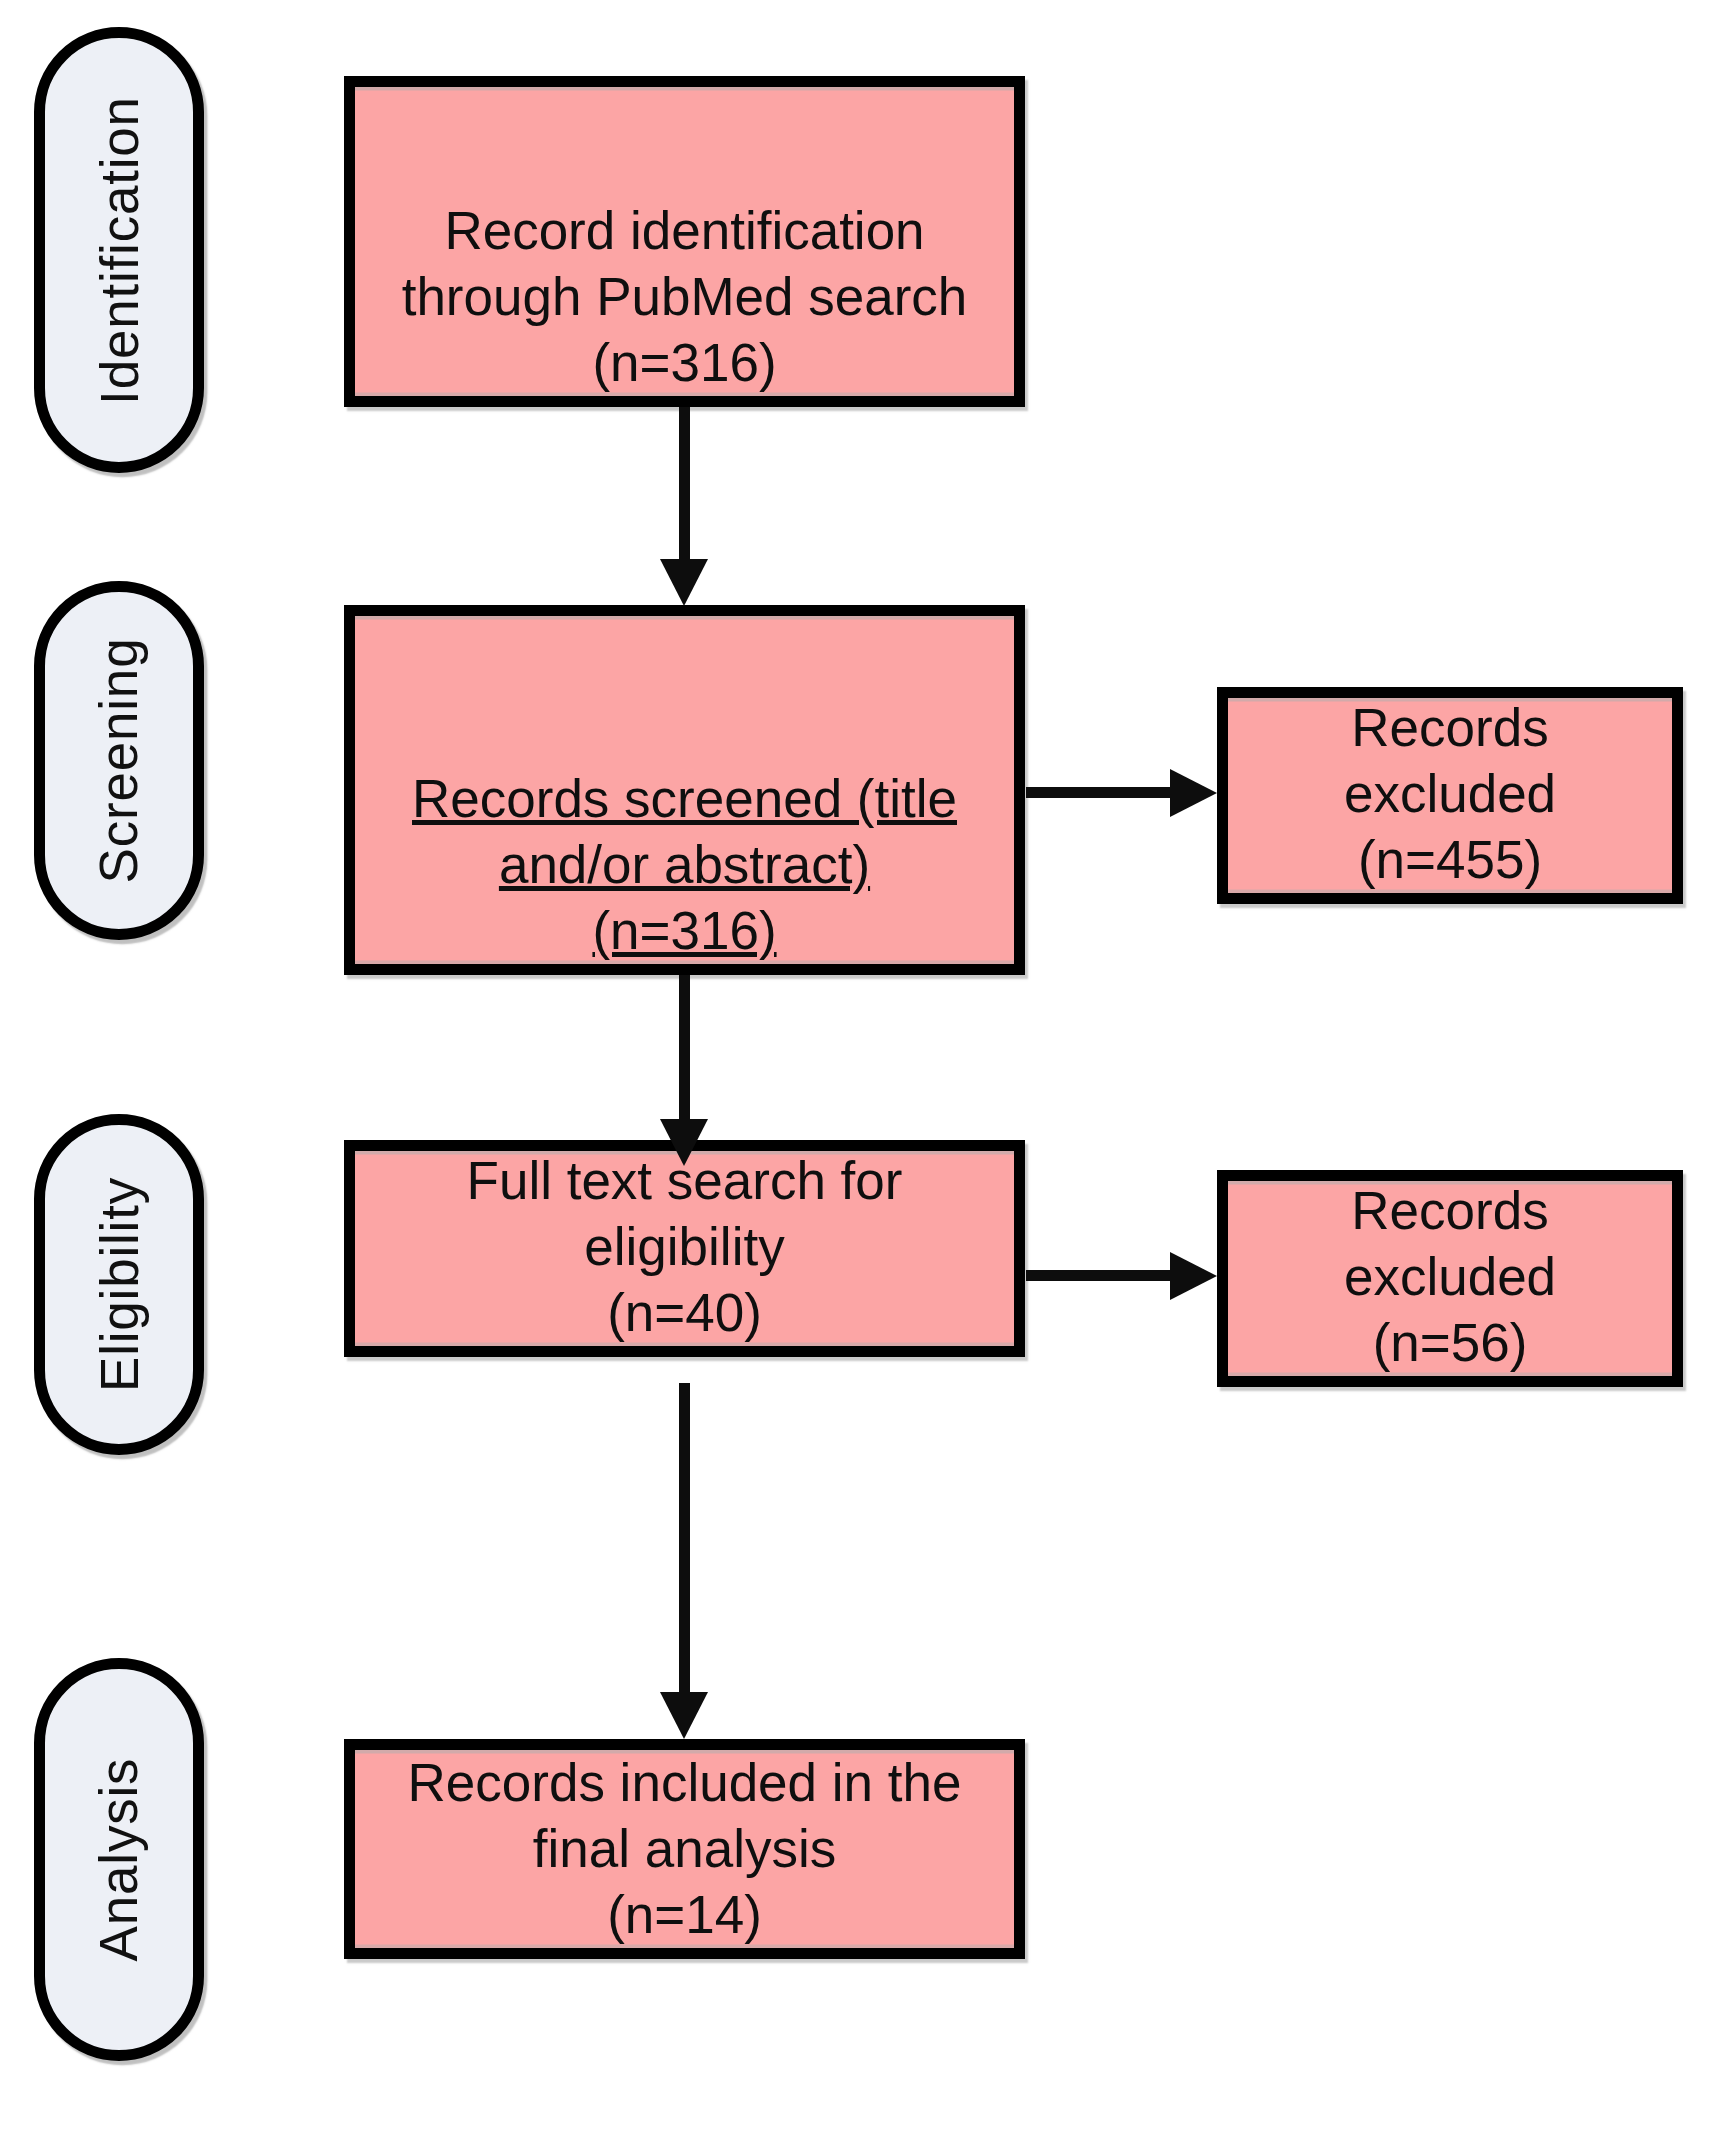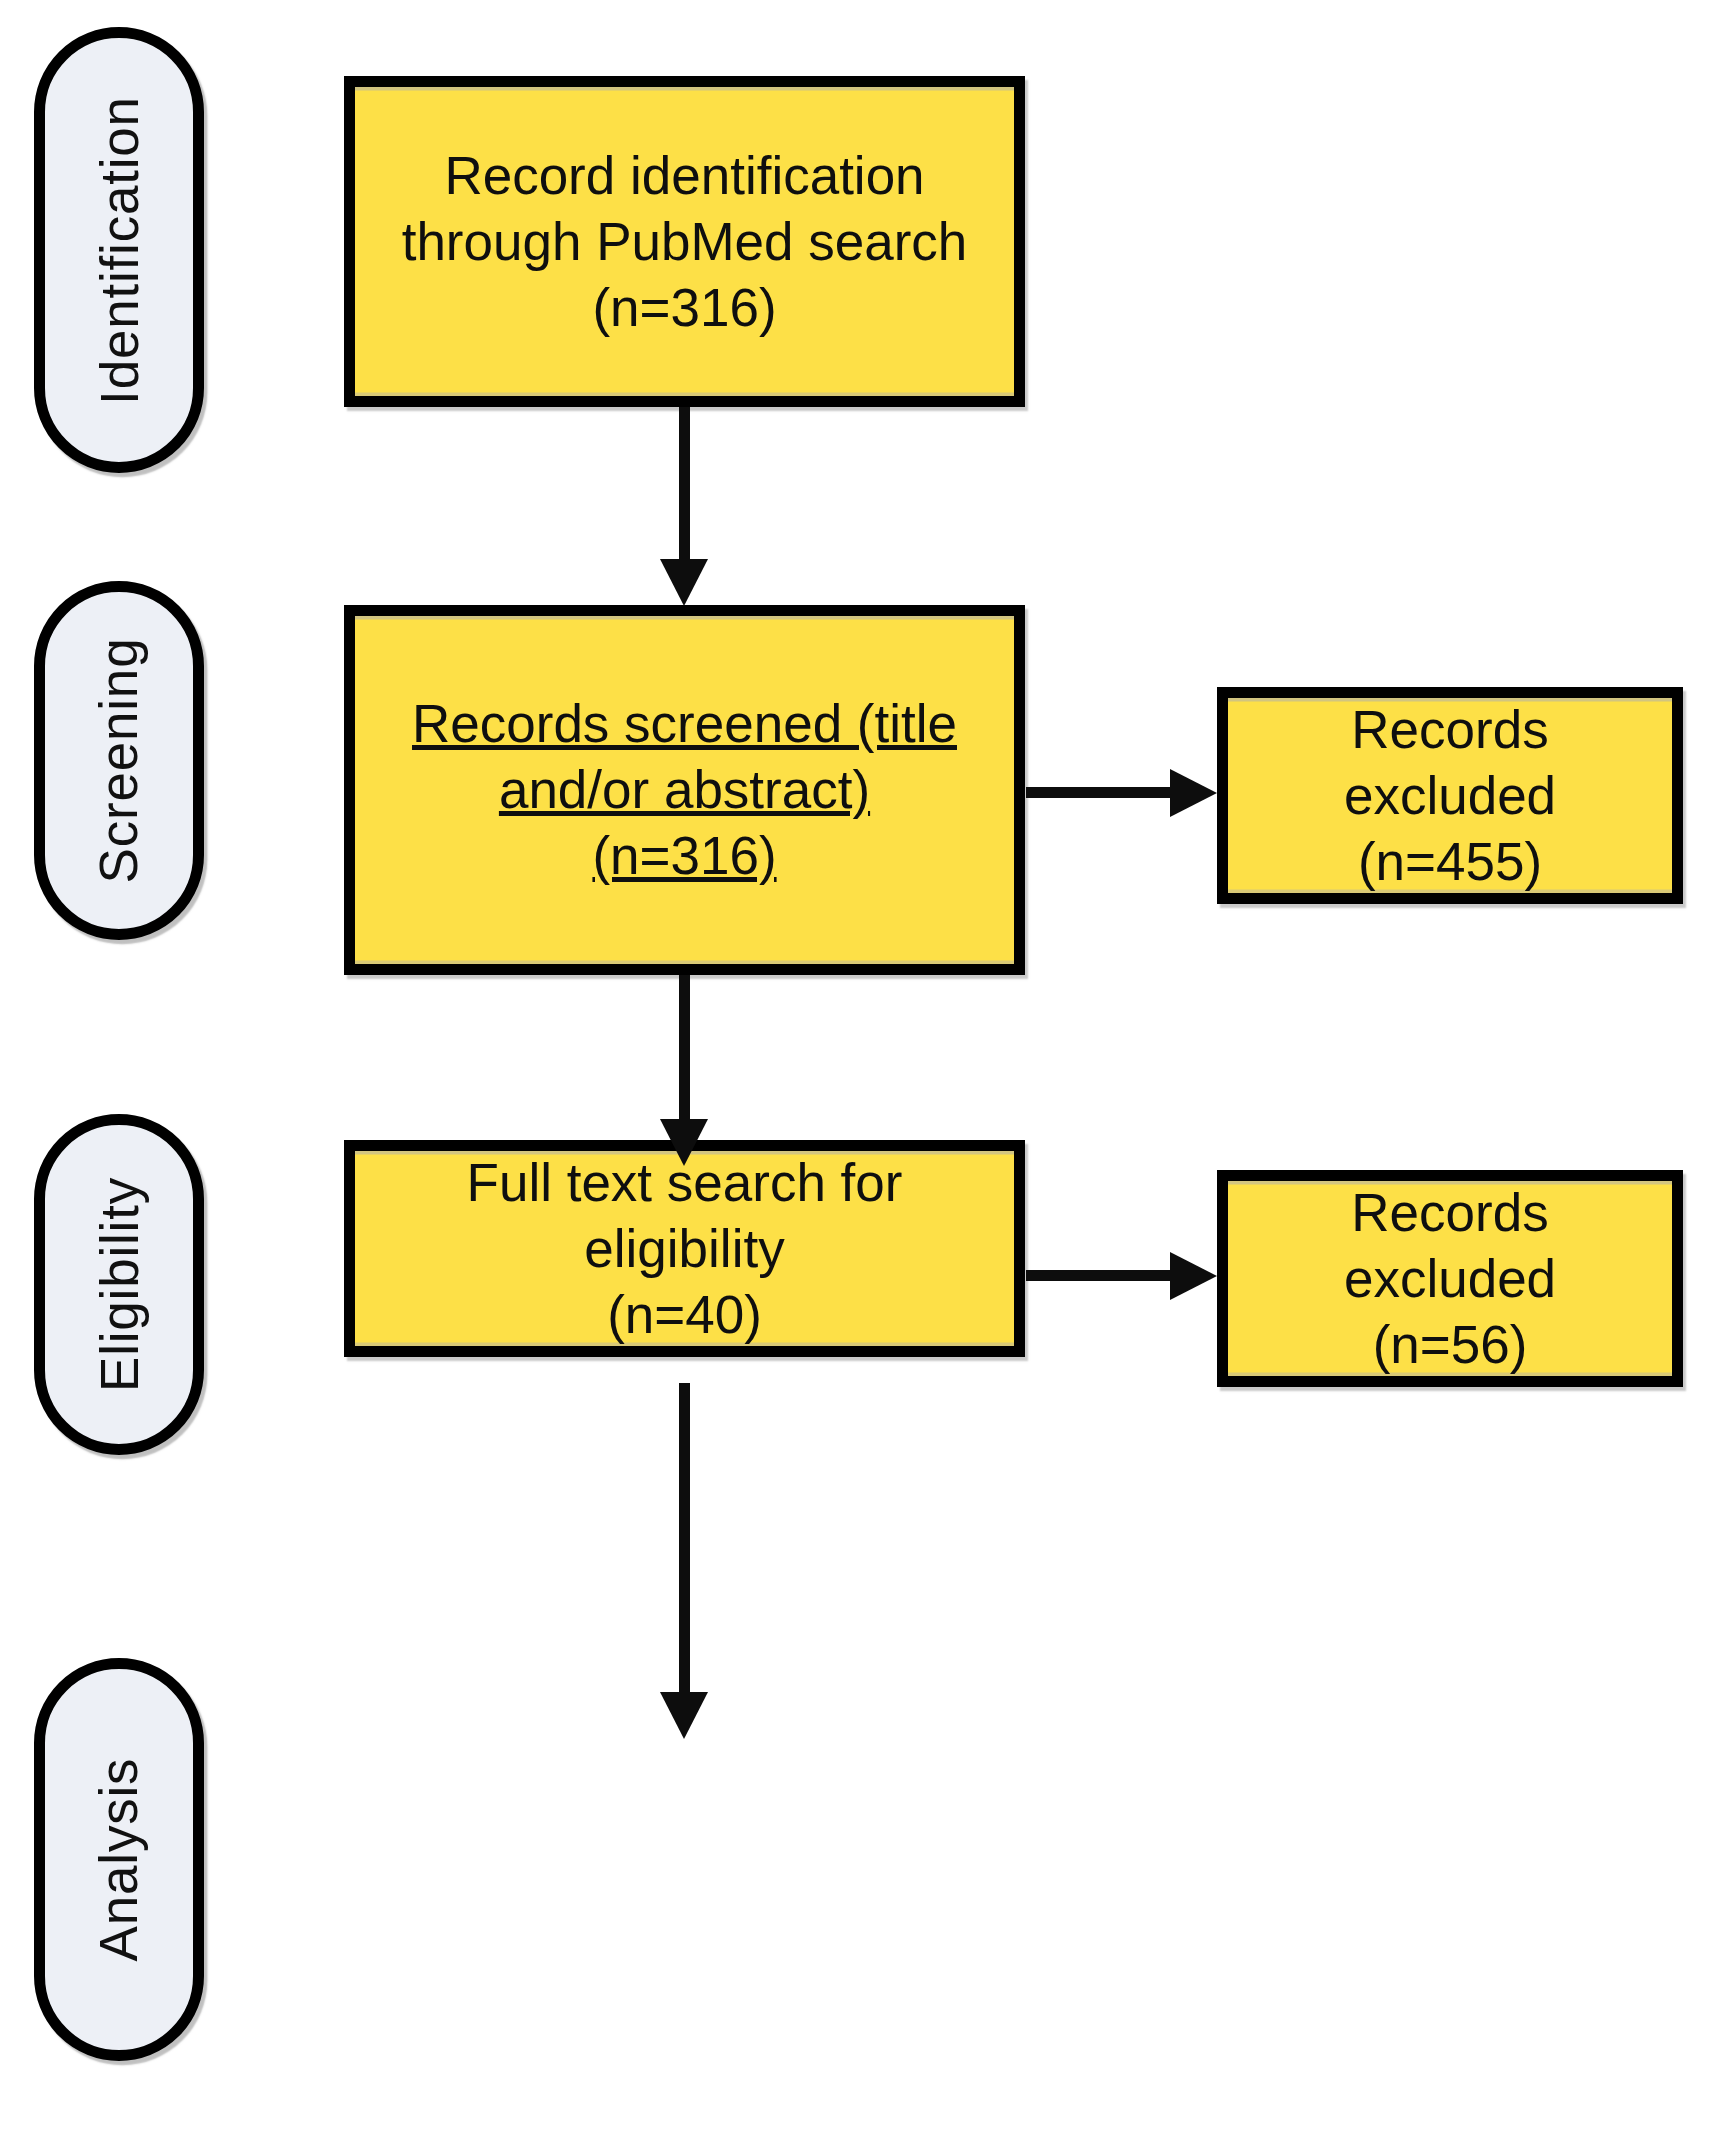--- a/index.html
+++ b/index.html
@@ -32,25 +32,25 @@
   .pill .vlabel {
     white-space: nowrap;
     transform: rotate(-90deg);
     font-size: 53px;
     letter-spacing: 0.8px;
     color: #111111;
   }
   .box {
     position: absolute;
     box-sizing: border-box;
-    background: #fde047;
+    background: #fca5a5;
     border: 11px solid #000000;
     display: flex;
     flex-direction: column;
-    justify-content: center;
+    justify-content: flex-end;
     text-align: center;
     box-shadow: 3.4px 4.2px 1.7px rgba(150,150,150,0.5),
                 inset 0 3.4px 0 rgba(175,175,175,0.55),
                 inset 0 -3.4px 0 rgba(175,175,175,0.45);
   }
   .box .line {
     display: block;
     font-size: 53px;
     line-height: 66px;
     color: #0f0f0f;
@@ -111,20 +111,25 @@
     <span class="line">and/or abstract)</span>
     <span class="line">(n=316)</span>
   </div>
 
   <div class="box main-box" style="top:1140px; height:217px;">
     <span class="line">Full text search for</span>
     <span class="line">eligibility</span>
     <span class="line">(n=40)</span>
   </div>
 
+  <div class="box main-box" style="top:1739px; height:220px;">
+    <span class="line">Records included in the</span>
+    <span class="line">final analysis</span>
+    <span class="line">(n=14)</span>
+  </div>
 
   <div class="box side-box" style="top:687px; height:217px;">
     <span class="line">Records</span>
     <span class="line">excluded</span>
     <span class="line">(n=455)</span>
   </div>
 
   <div class="box side-box" style="top:1170px; height:217px;">
     <span class="line">Records</span>
     <span class="line">excluded</span>

